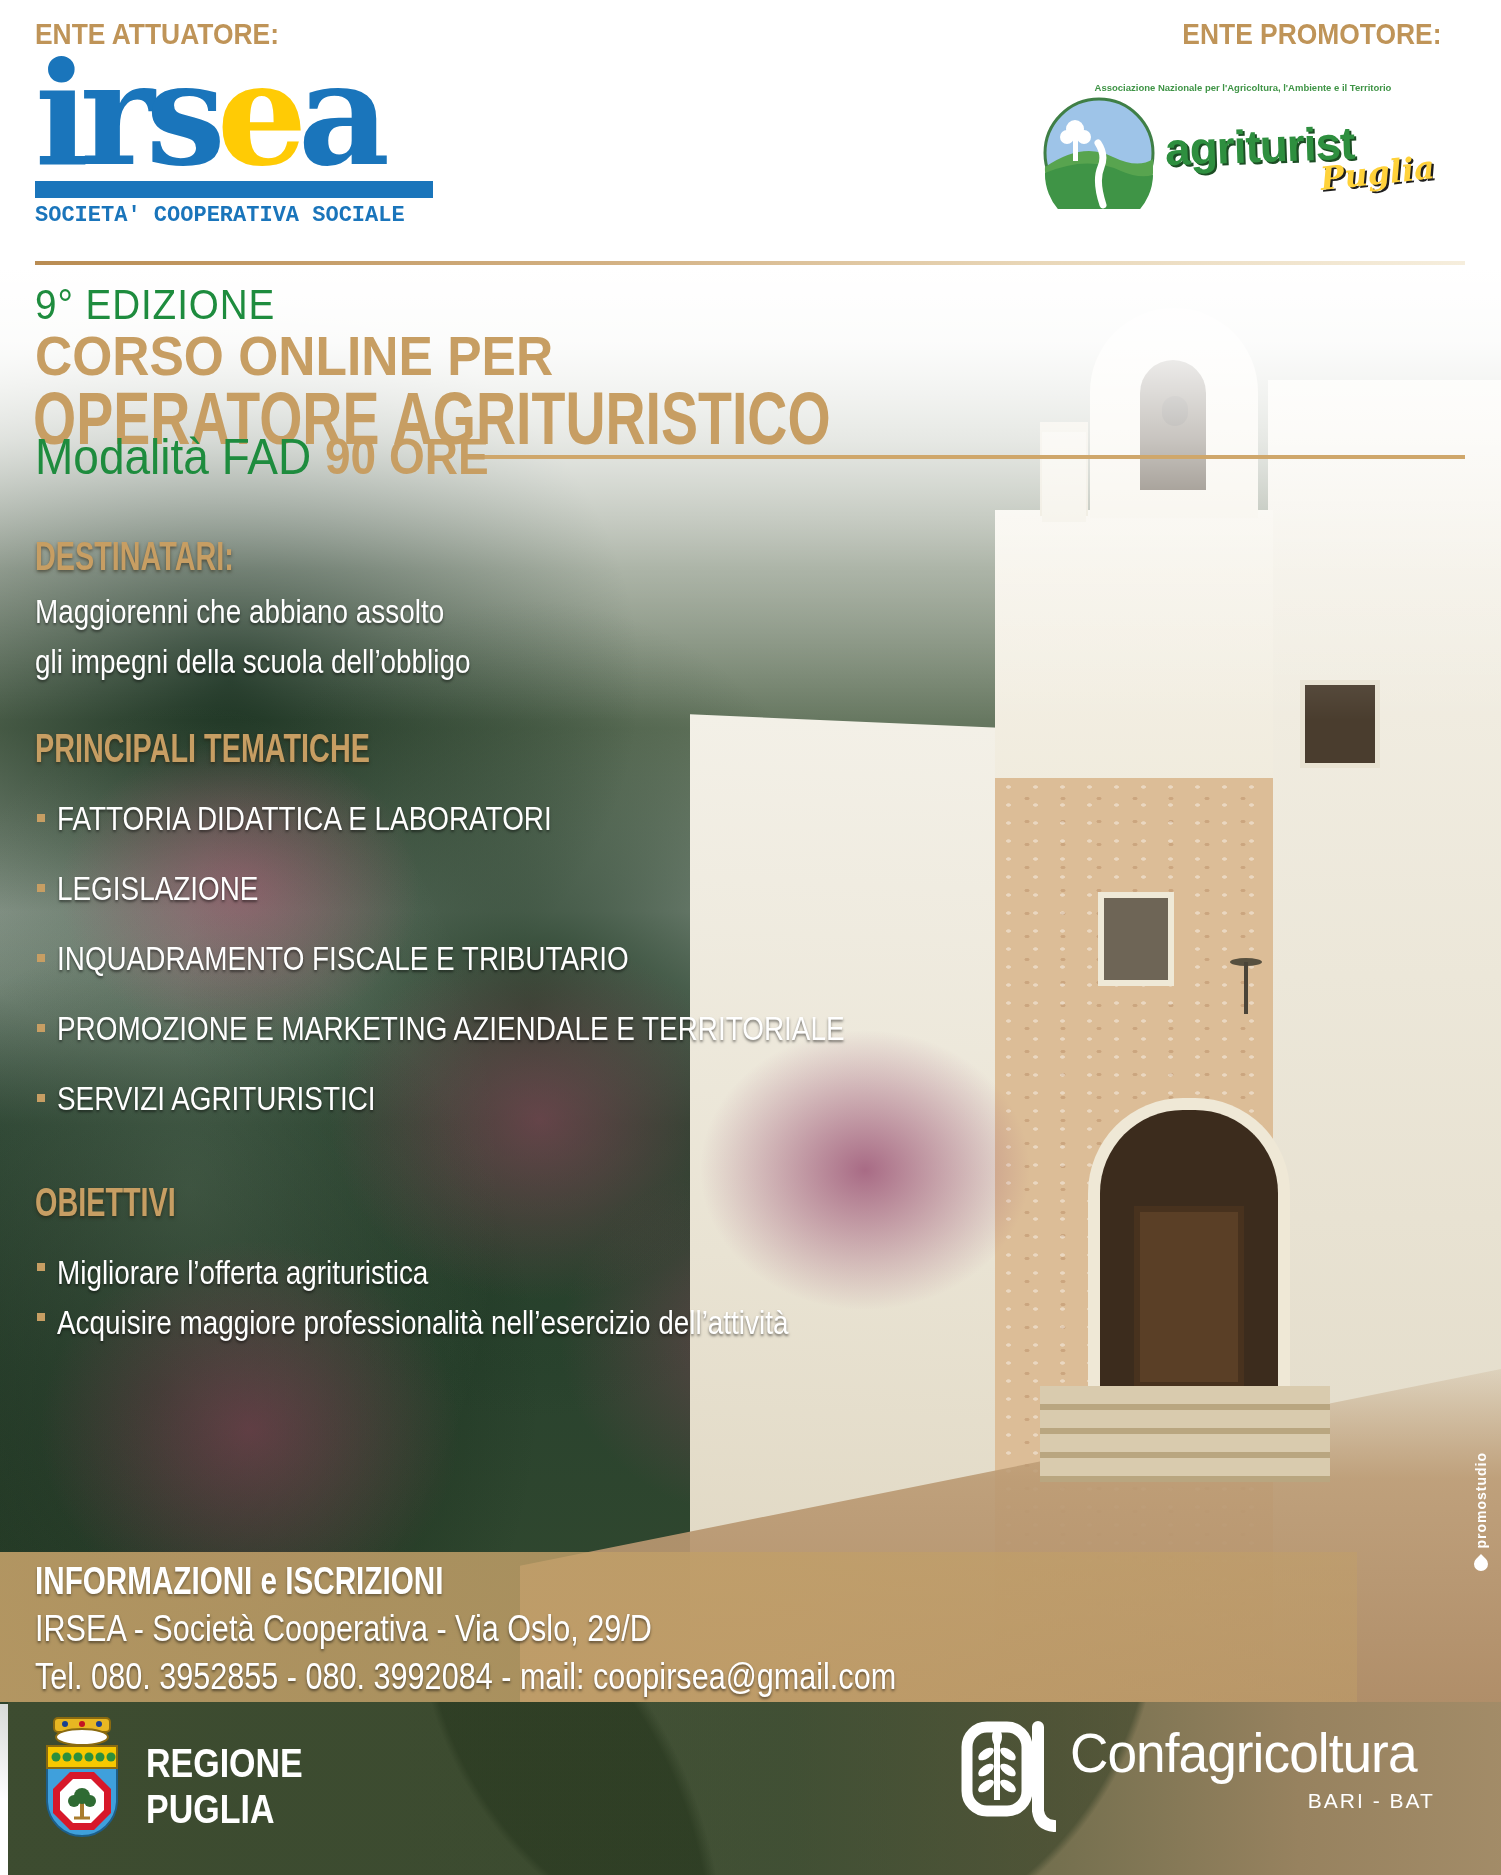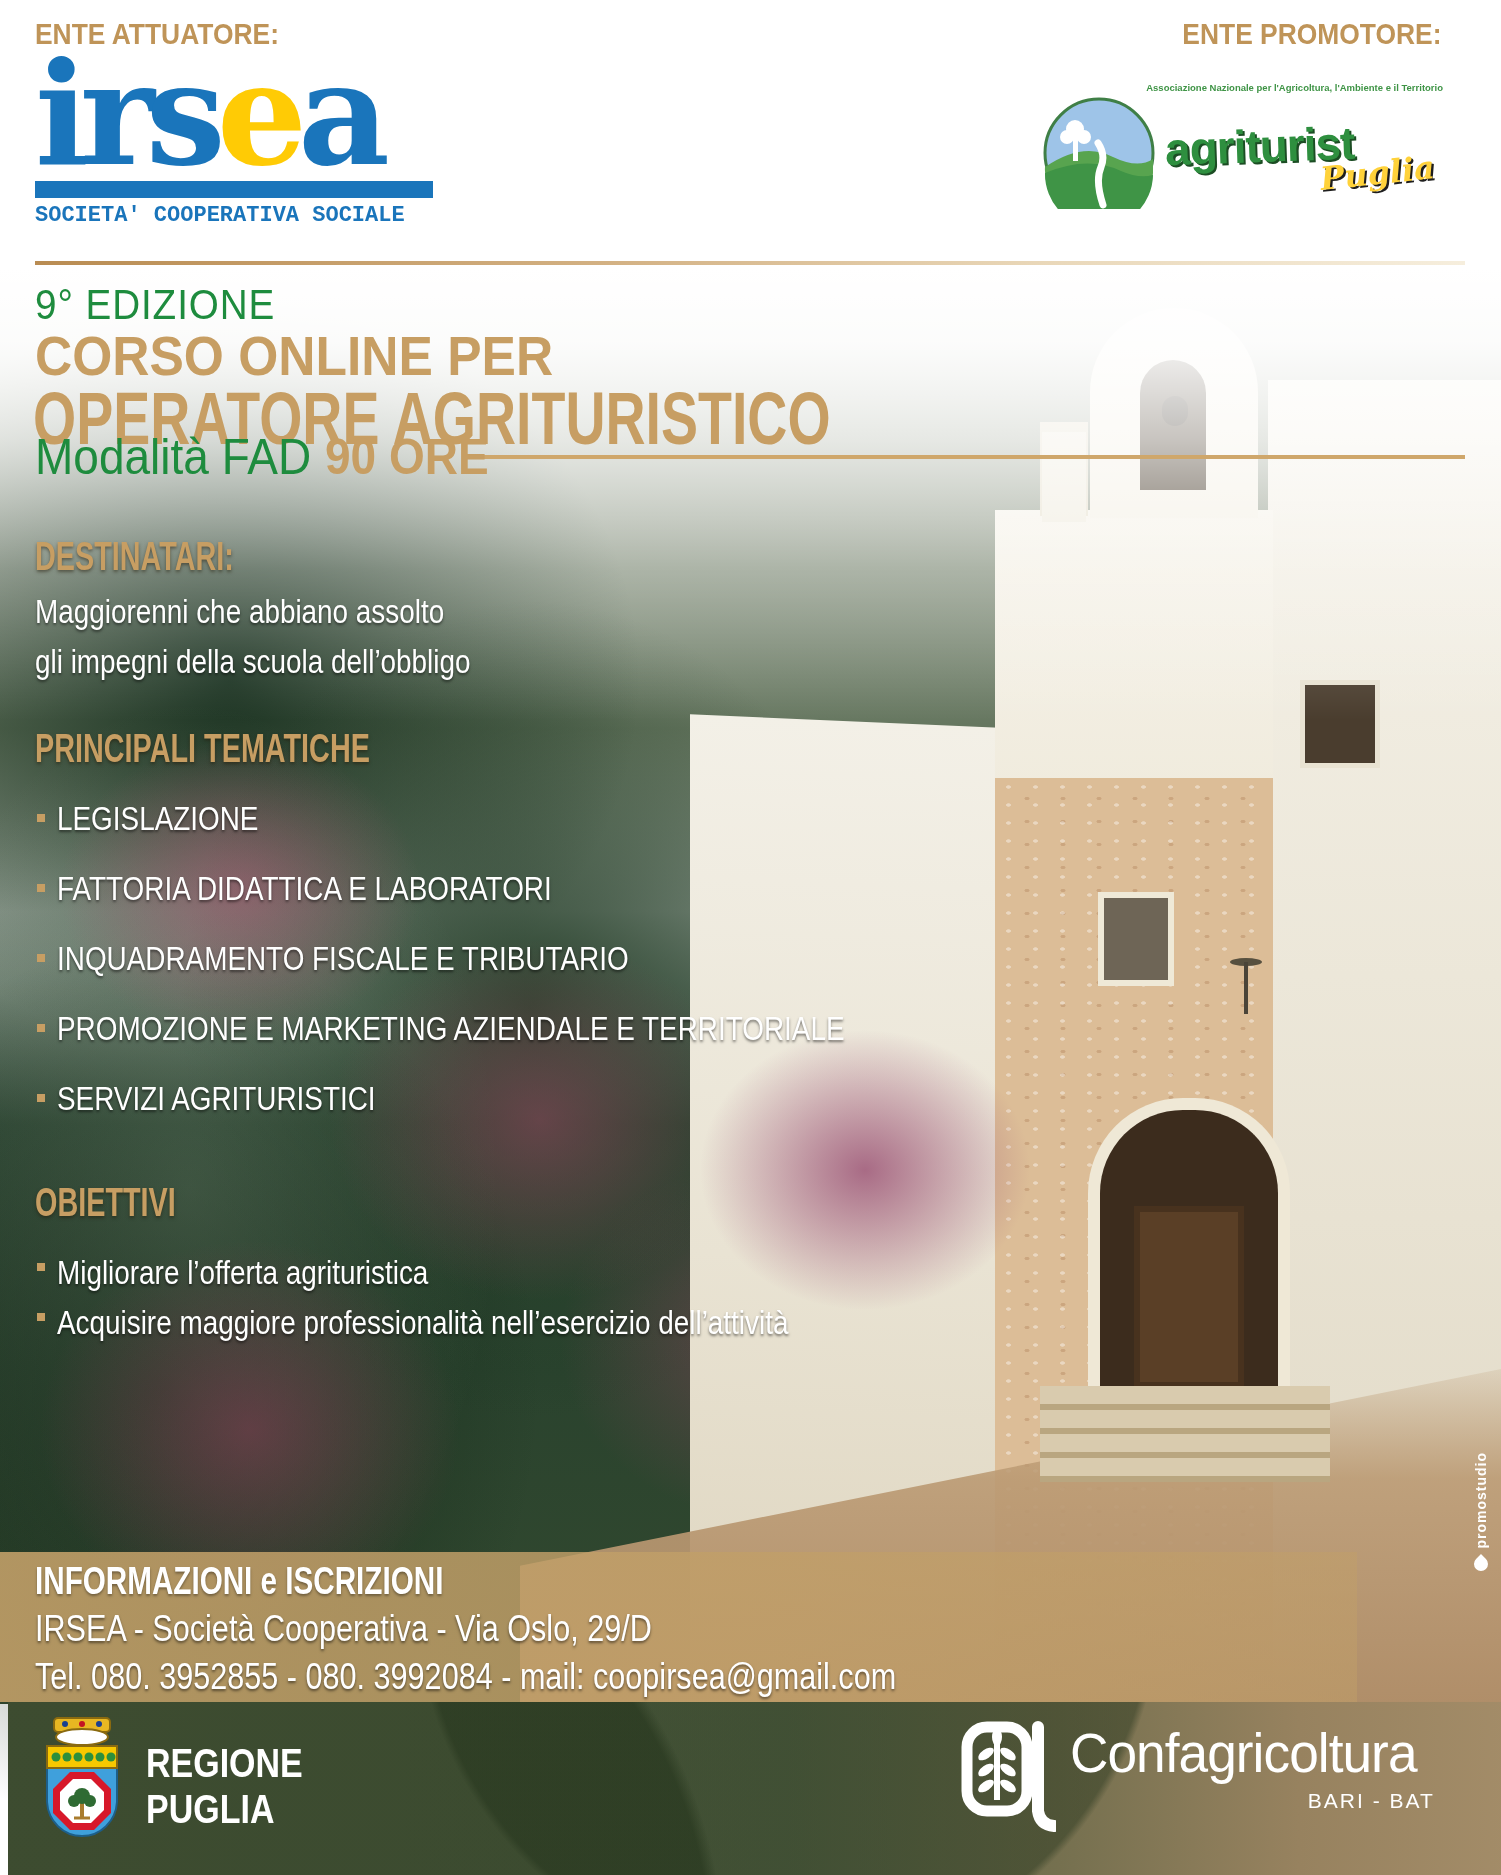--- a/index.html
+++ b/index.html
@@ -58,21 +58,21 @@
   .lbl-att{left:35px;top:17px;transform:scaleX(.88);transform-origin:left top;}
   .lbl-pro{right:60px;top:17px;transform:scaleX(.88);transform-origin:right top;}
   .irsea-block{position:absolute;left:35px;top:40px;width:400px;}
   .irsea-word{font-family:"DejaVu Serif",serif;font-weight:bold;font-size:142px;line-height:1.05;
     letter-spacing:-9px;color:#1a75bb;white-space:nowrap;}
   .irsea-word .e{color:#ffcb05;}
   .irsea-bar{height:17px;background:#1a75bb;margin-top:-8px;width:398px;}
   .irsea-sub{font-family:"Liberation Mono",monospace;font-weight:bold;font-size:22px;color:#1a75bb;
     margin-top:5px;white-space:nowrap;}
   .agr-block{position:absolute;right:58px;top:82px;width:400px;text-align:center;}
-  .agr-tagline{font-size:9.5px;font-weight:bold;color:#3f9446;white-space:nowrap;text-align:right;}
+  .agr-tagline{font-size:9.5px;font-weight:bold;color:#3f9446;white-space:nowrap;}
   .agr-row{display:flex;align-items:flex-start;margin-top:4px;}
   .agr-circle{flex:0 0 auto;}
   .agr-name{font-size:46px;font-weight:bold;color:#2e8f3f;letter-spacing:-1px;
     text-shadow:2px 2px 0 #1c4d24;margin:22px 0 0 10px;transform:rotate(-2deg);}
   .agr-region{position:absolute;right:8px;top:72px;font-family:"DejaVu Serif",serif;font-style:italic;
     font-weight:bold;font-size:32px;color:#ffd23a;text-shadow:2px 2px 0 #1e1e1e;transform:rotate(-6deg);}
   .divider{position:absolute;left:35px;right:36px;top:261px;height:4px;
     background:linear-gradient(90deg,#b98c52,#d3b183 40%,#e9d7b8 70%,#f6eedd 100%);}
 
   
@@ -213,25 +213,25 @@
     <div class="sec-heading">DESTINATARI:</div>
     <div class="w-line">Maggiorenni che abbiano assolto</div>
     <div class="w-line">gli impegni della scuola dell’obbligo</div>
   </div>
 
   <div class="tematiche">
     <div class="sec-heading">PRINCIPALI TEMATICHE</div>
     <div class="tema-list">
       <div class="bullet-row">
         <span class="dot"></span>
+        <span class="w-line">FATTORIA DIDATTICA E LABORATORI</span>
+      </div>
+      <div class="bullet-row">
+        <span class="dot"></span>
         <span class="w-line">LEGISLAZIONE</span>
-      </div>
-      <div class="bullet-row">
-        <span class="dot"></span>
-        <span class="w-line">FATTORIA DIDATTICA E LABORATORI</span>
       </div>
       <div class="bullet-row">
         <span class="dot"></span>
         <span class="w-line">INQUADRAMENTO FISCALE E TRIBUTARIO</span>
       </div>
       <div class="bullet-row">
         <span class="dot"></span>
         <span class="w-line">PROMOZIONE E MARKETING AZIENDALE E TERRITORIALE</span>
       </div>
       <div class="bullet-row">

